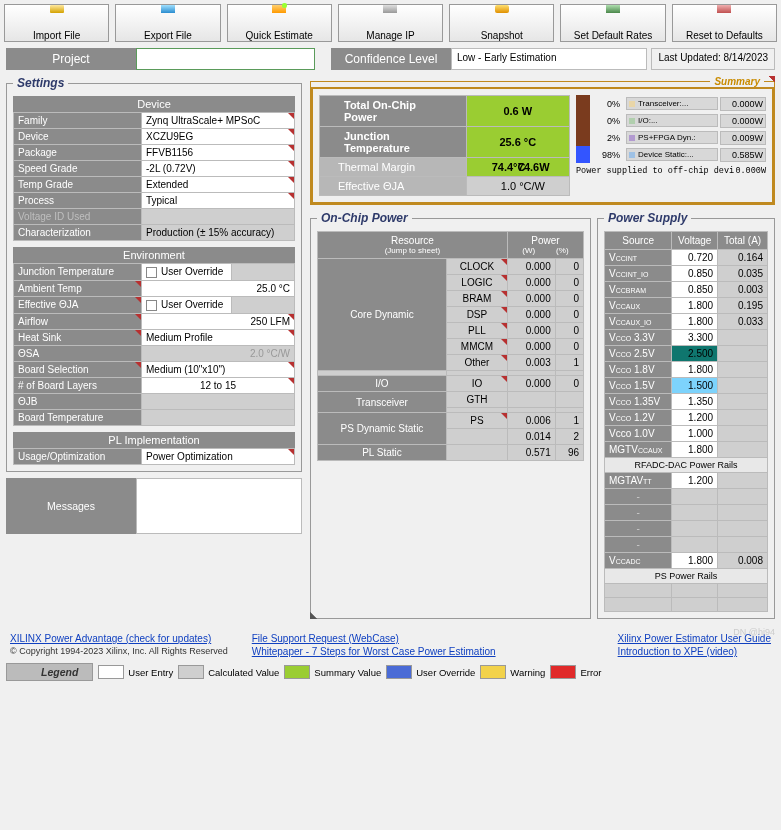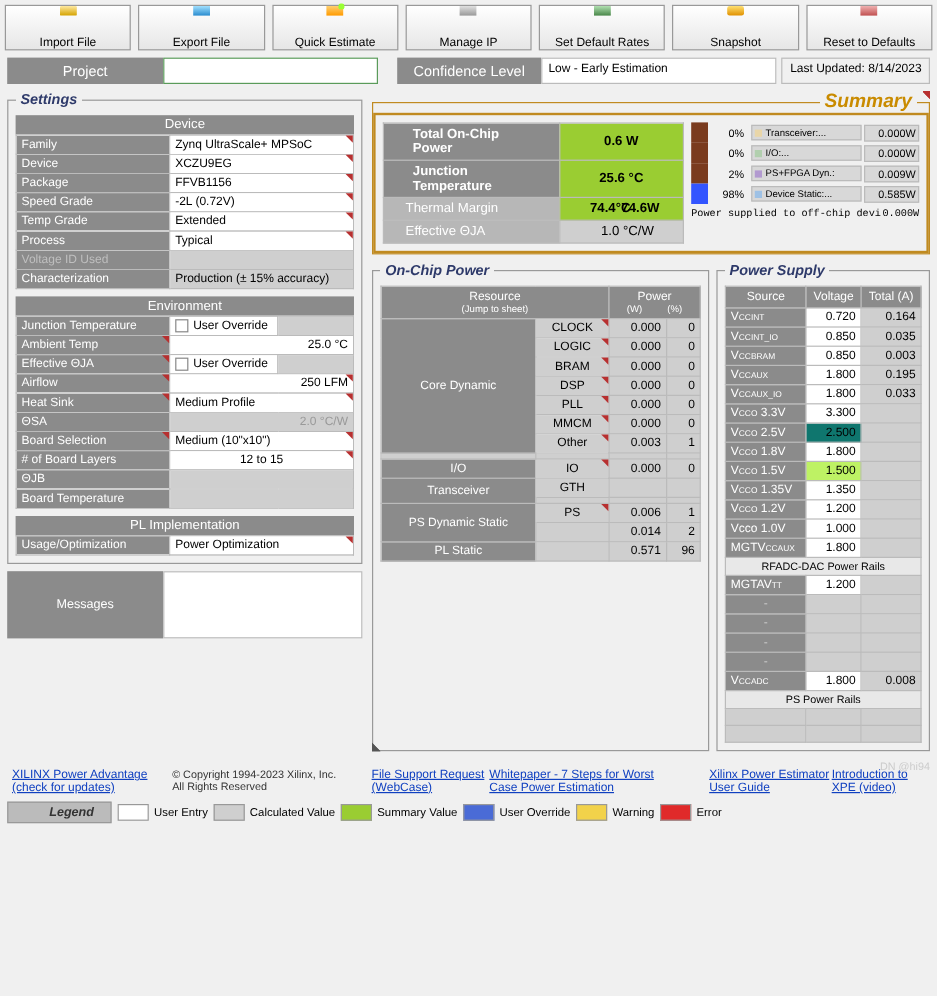--- a/index.html
+++ b/index.html
@@ -26,21 +26,21 @@
   .toprow .val2{ background:#fff; font-size:10px; padding:3px 5px; border:1px solid #bbb; height:22px; flex:1;}
   .toprow .lastup{ font-size:10px; padding:3px 6px; height:22px; border:1px solid #bbb; margin-left:4px;}
 
   
   .main { display:flex; gap:8px; padding:0 6px 8px 6px;}
   .left { flex:0 0 296px; display:flex; flex-direction:column; gap:6px;}
   .right{ flex:1; display:flex; flex-direction:column; gap:6px; position:relative;}
   
   fieldset { border:1px solid #999; padding:6px;}
   legend { color:#2e3a6a; font-style:italic; font-weight:bold; font-size:12px; padding:0 4px;}
-  legend.summary { color:#c98b00; font-size:16px;font-style:italic;}
+  legend.summary { color:#c98b00; font-size:10px;font-style:italic;}
   
   .group-head { background:#8b8b8b; color:#fff; text-align:center; padding:2px 0; font-size:11px;}
   table.kv { width:100%; border-collapse:collapse;}
   table.kv td { border:1px solid #bbb; padding:2px 4px; font-size:10px; position:relative;}
   table.kv td.k { background:#8b8b8b; color:#fff; width:128px;}
   table.kv td.k.dim{ color:#bfbfbf;}
   table.kv td.v { background:#fff;}
   table.kv td.v.calc{ background:#cfcfcf;}
   table.kv td.v.r { text-align:right;}
   .tri { position:absolute; top:0; right:0; width:0;height:0; border-left:6px solid transparent; border-top:6px solid #b73030;}
@@ -75,21 +75,21 @@
   table.grid td.jump{ background:#cfcfcf; text-align:center; position:relative;}
   table.grid td.val { background:#cfcfcf;}
   table.grid td.src { background:#8b8b8b; color:#fff; text-align:left;}
   table.grid td.src .sub{font-size:7px;}
   table.grid td.empty{ background:#cfcfcf;}
   table.grid td.headerbtn{ background:#e8e8e8; text-align:center; font-size:9px; cursor:pointer;}
   table.grid td.dash{ background:#8b8b8b; color:#ccc; text-align:center;}
   
   .links { display:flex; gap:24px; padding:6px 10px; font-size:10px;}
   .links a{ color:#1040c0;}
-  .links .col{ display:flex; flex-direction:row; gap:2px;}
+  .links .col{ display:flex; flex-direction:column; gap:2px;}
   .copy{ font-size:9px; color:#333;}
   .watermark{ position:absolute; right:6px; top:0; font-size:9px; color:#ccc;}
   
   .legstrip{ display:flex; align-items:center; margin:0 6px 4px 6px;}
   .legstrip .leglab{ background:#bbb; color:#333; font-style:italic; padding:2px 14px 2px 34px; font-weight:bold; border:1px solid #999;}
   .legstrip .li{ display:flex; align-items:center; font-size:9.5px; padding-left:5px;}
   .legstrip .sw{ width:26px; height:14px; border:1px solid #999; margin-right:4px;}
 
   .corner-lb{position:absolute;bottom:0;left:0;width:0;height:0;border-right:7px solid transparent;border-bottom:7px solid #555;}
 </style>
@@ -107,26 +107,26 @@
     </button>
   <button class="tb-btn">
       <span class="ico ico-quick"></span>
       <span>Quick Estimate</span>
     </button>
   <button class="tb-btn">
       <span class="ico ico-manage"></span>
       <span>Manage IP</span>
     </button>
   <button class="tb-btn">
+      <span class="ico ico-snap"></span>
+      <span>Snapshot</span>
+    </button>
+  <button class="tb-btn">
       <span class="ico ico-rates"></span>
       <span>Set Default Rates</span>
-    </button>
-  <button class="tb-btn">
-      <span class="ico ico-snap"></span>
-      <span>Snapshot</span>
     </button>
   <button class="tb-btn">
       <span class="ico ico-reset"></span>
       <span>Reset to Defaults</span>
     </button>
 </div>
 
 <div class="toprow">
   <div class="lab">Project</div>
   <input class="val" value="" style="">
@@ -444,21 +444,21 @@
                 <td class="val" style="background:#0f766e">2.500</td>
                 <td class="val"></td>
               </tr>
               <tr>
                 <td class="src">V<span class="sub">CCO</span> 1.8V<span class="tri"></span></td>
                 <td class="val" style="background:#fff">1.800</td>
                 <td class="val"></td>
               </tr>
               <tr>
                 <td class="src">V<span class="sub">CCO</span> 1.5V<span class="tri"></span></td>
-                <td class="val" style="background:#bef264">1.500</td>
+                <td class="val" style="background:#7dd3fc">1.500</td>
                 <td class="val"></td>
               </tr>
               <tr>
                 <td class="src">V<span class="sub">CCO</span> 1.35V<span class="tri"></span></td>
                 <td class="val" style="background:#fff">1.350</td>
                 <td class="val"></td>
               </tr>
               <tr>
                 <td class="src">V<span class="sub">CCO</span> 1.2V<span class="tri"></span></td>
                 <td class="val" style="background:#fff">1.200</td>

